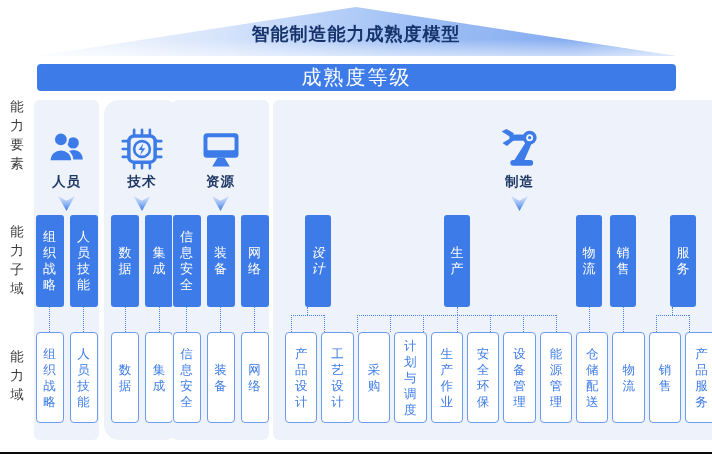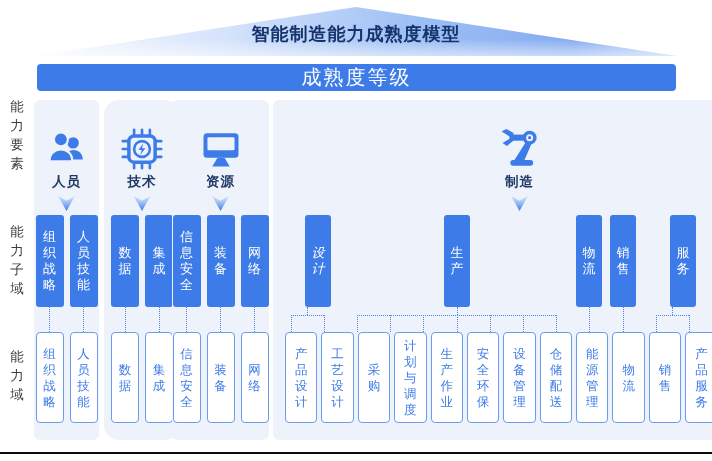--- a/index.html
+++ b/index.html
@@ -283,24 +283,24 @@
       <div class="box">
           <span>生产作业</span>
         </div>
       <div class="box">
           <span>安全环保</span>
         </div>
       <div class="box">
           <span>设备管理</span>
         </div>
       <div class="box">
+          <span>能源管理</span>
+        </div>
+      <div class="box">
           <span>仓储配送</span>
-        </div>
-      <div class="box">
-          <span>能源管理</span>
         </div>
       <div class="box">
           <span>物流</span>
         </div>
       <div class="box">
           <span>销售</span>
         </div>
       <div class="box">
           <span>产品服务</span>
         </div>

